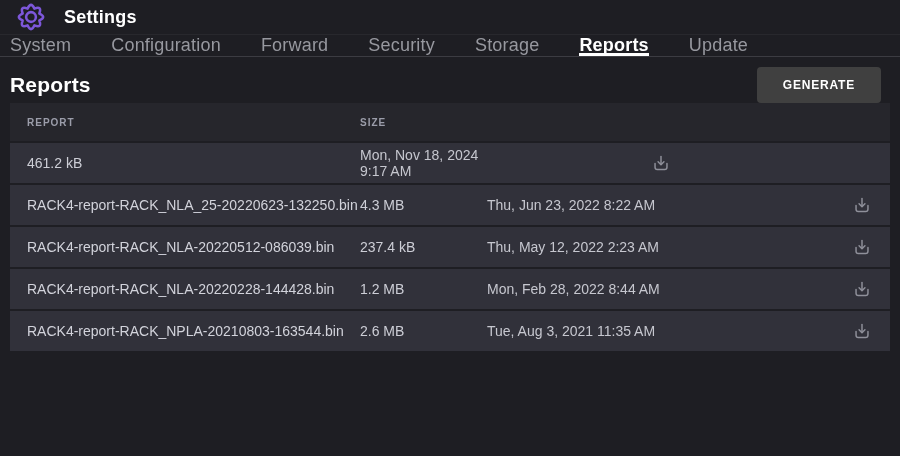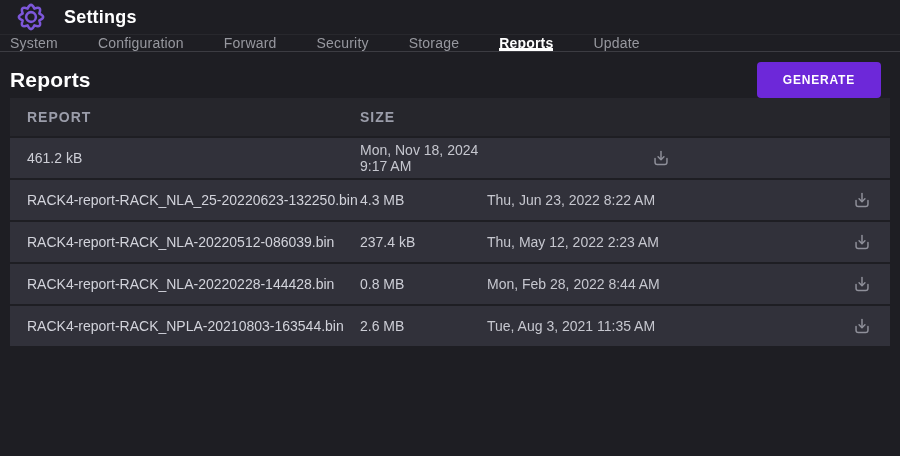--- a/index.html
+++ b/index.html
@@ -17,49 +17,49 @@
   .header{height:62px;display:flex;align-items:center;padding-left:14px;gap:16px;}
   .gear{width:34px;height:34px;display:block;}
   .app-title{font-size:18px;font-weight:bold;color:#ffffff;letter-spacing:.2px;}
 
   
   .tabs{
     height:42px;display:flex;align-items:stretch;gap:40px;
     padding-left:10px;border-top:1px solid #28282d;border-bottom:1px solid #3c3c42;
   }
   .tab{
-    display:flex;align-items:center;font-size:14px;color:#97989f;
+    display:flex;align-items:center;font-size:18px;color:#97989f;
     cursor:pointer;letter-spacing:.2px;
   }
   .tab.active{color:#ffffff;font-weight:bold;box-shadow:inset 0 -3px 0 #ffffff;}
 
   
   .section-head{
     height:92px;display:flex;align-items:center;justify-content:space-between;
     padding:10px 19px 0 10px;box-sizing:border-box;
   }
   .section-title{font-size:21px;font-weight:bold;color:#ffffff;letter-spacing:.2px;}
   .btn-generate{
-    background:#6d28d9;color:#ffffff;border:none;border-radius:4px;
+    background:#404040;color:#ffffff;border:none;border-radius:4px;
     height:36px;padding:0 26px;font-size:12px;font-weight:bold;letter-spacing:.8px;
     font-family:"Liberation Sans", sans-serif;cursor:pointer;
   }
 
   
   .table{margin:0 10px;}
   .trow{
     display:grid;
     grid-template-columns:333px 127px 1fr 56px;
     align-items:center;
     padding-left:17px;
     background:#31313a;
   }
   .trow.thead{
     height:38px;background:#26262c;
-    font-size:14px;font-weight:bold;letter-spacing:1px;color:#9b9daa;
+    font-size:10px;font-weight:bold;letter-spacing:1px;color:#9b9daa;
   }
   .trow.tbody{height:40px;margin-top:2px;font-size:14px;}
   .cell-report{color:#d2d3db;overflow:hidden;white-space:nowrap;}
   .cell-size{color:#cdced6;}
   .cell-date{color:#c6c7cf;}
   .cell-action{display:flex;justify-content:center;align-items:center;}
   .dl-btn{background:none;border:none;padding:2px;cursor:pointer;display:flex;}
   .dl-icon{width:22px;height:22px;display:block;}
 </style>
 </head>
@@ -145,21 +145,21 @@
                 <path d="M8.8 10.6 L12 13.8 L15.2 10.6"></path>
               <path d="M5.5 12.5 L5.5 16.5 Q5.5 19 8 19 L16 19 Q18.5 19 18.5 16.5 L18.5 12.5"></path>
             </svg>
           </span>
         </button>
       </span>
     </div>
 
     <div class="trow tbody">
       <span class="cell-report">RACK4-report-RACK_NLA-20220228-144428.bin</span>
-      <span class="cell-size">0.8 MB</span>
+      <span class="cell-size">1.2 MB</span>
       <span class="cell-date">Mon, Feb 28, 2022 8:44 AM</span>
       <span class="cell-action">
         <button class="dl-btn">
           <span>
             <svg class="dl-icon" viewBox="0 0 24 24" fill="none" stroke="#8f909a" stroke-width="1.6" stroke-linecap="round" stroke-linejoin="round">
               <path d="M12 5 L12 13.5"></path>
                 <path d="M8.8 10.6 L12 13.8 L15.2 10.6"></path>
               <path d="M5.5 12.5 L5.5 16.5 Q5.5 19 8 19 L16 19 Q18.5 19 18.5 16.5 L18.5 12.5"></path>
             </svg>
           </span>

